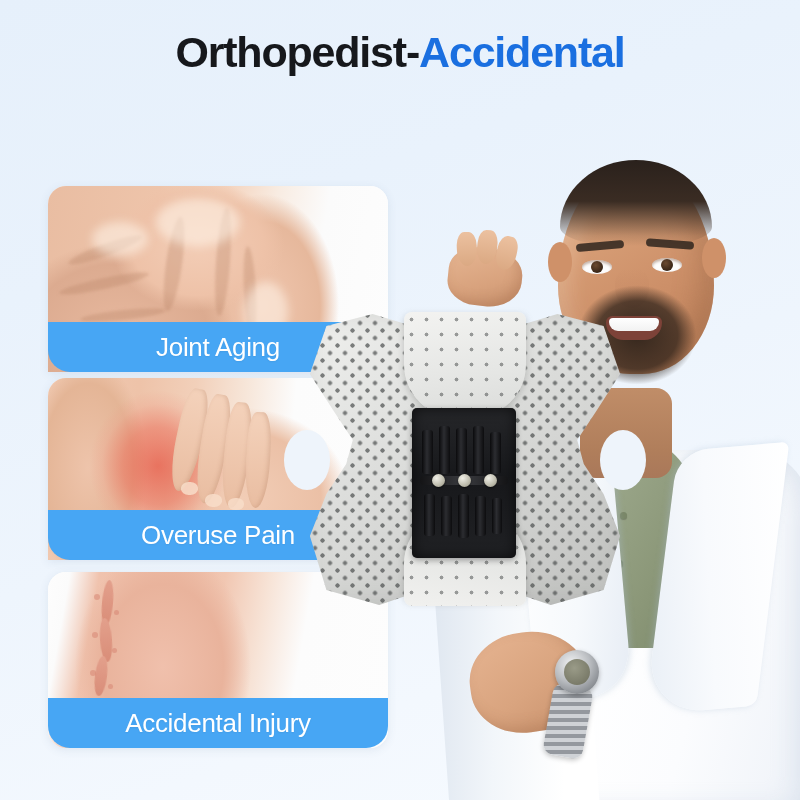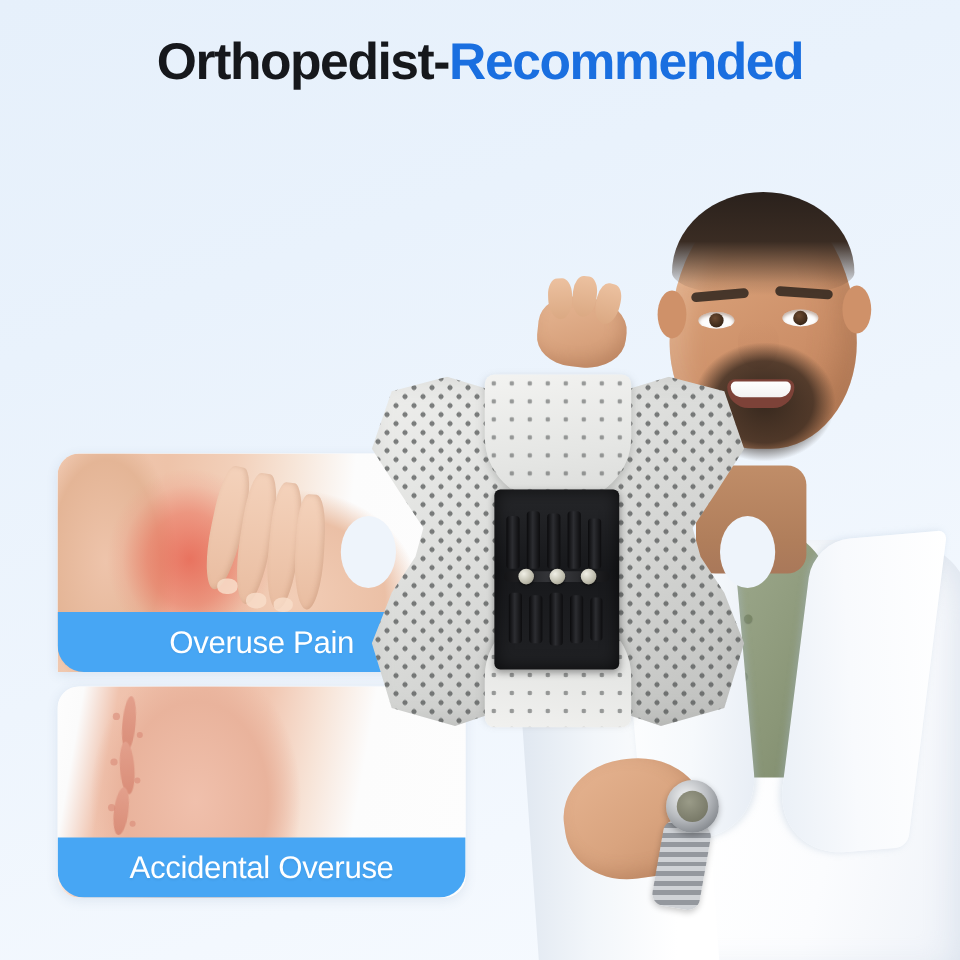--- a/index.html
+++ b/index.html
@@ -221,23 +221,41 @@
   .side-notch{
     position:absolute;width:46px;height:60px;background:#eef4fb;border-radius:50%;
   }
 </style>
 </head>
 <body>
 
 <div id="stage">
 
   <div class="headline">
-    <span class="dark">Orthopedist-</span><span class="blue">Recommended</span>
-  </div>
-
+    <span class="dark">Orthopedist-</span><span class="blue">Accidental</span>
+  </div>
+
+  <div class="card" id="card1">
+    <div class="photo">
+      <div class="ph1">
+        <div class="crease" style="left:18px;top:58px;width:78px;height:12px;transform:rotate(-20deg);"></div>
+        <div class="crease" style="left:10px;top:92px;width:92px;height:11px;transform:rotate(-12deg);"></div>
+        <div class="crease" style="left:32px;top:124px;width:86px;height:10px;transform:rotate(-6deg);"></div>
+        <div class="crease" style="left:118px;top:30px;width:16px;height:96px;transform:rotate(8deg);"></div>
+        <div class="crease" style="left:168px;top:22px;width:14px;height:108px;transform:rotate(4deg);"></div>
+        <div class="crease" style="left:196px;top:60px;width:12px;height:90px;transform:rotate(-3deg);"></div>
+        <div class="hl" style="left:108px;top:12px;width:84px;height:48px;"></div>
+        <div class="hl" style="left:44px;top:36px;width:56px;height:34px;"></div>
+        <div class="hl" style="left:196px;top:96px;width:44px;height:60px;"></div>
+      </div>
+    </div>
+    <div class="label-bar">
+      <span>Joint Aging</span>
+    </div>
+  </div>
 
   <div class="card" id="card2">
     <div class="photo">
       <div class="ph2">
         <div class="finger" style="left:128px;top:10px;width:26px;height:104px;transform:rotate(12deg);"></div>
         <div class="finger" style="left:152px;top:16px;width:26px;height:110px;transform:rotate(9deg);"></div>
         <div class="finger" style="left:176px;top:24px;width:25px;height:106px;transform:rotate(6deg);"></div>
         <div class="finger" style="left:198px;top:34px;width:24px;height:96px;transform:rotate(3deg);"></div>
         <div class="nail" style="left:133px;top:104px;width:17px;height:13px;"></div>
         <div class="nail" style="left:157px;top:116px;width:17px;height:13px;"></div>
@@ -257,21 +275,21 @@
         <div class="scar" style="left:47px;top:84px;width:12px;height:40px;transform:rotate(7deg);"></div>
         <div class="speck" style="left:46px;top:22px;width:6px;height:6px;"></div>
         <div class="speck" style="left:66px;top:38px;width:5px;height:5px;"></div>
         <div class="speck" style="left:44px;top:60px;width:6px;height:6px;"></div>
         <div class="speck" style="left:64px;top:76px;width:5px;height:5px;"></div>
         <div class="speck" style="left:42px;top:98px;width:6px;height:6px;"></div>
         <div class="speck" style="left:60px;top:112px;width:5px;height:5px;"></div>
       </div>
     </div>
     <div class="label-bar">
-      <span>Accidental Overuse</span>
+      <span>Accidental Injury</span>
     </div>
   </div>
 
   <div id="man">
     <div class="coat"></div>
     <div class="coat-l"></div>
     <div class="shirt">
       <div class="shirt-btn" style="left:62px;top:74px;"></div>
       <div class="shirt-btn" style="left:58px;top:122px;"></div>
       <div class="shirt-btn" style="left:55px;top:168px;"></div>

